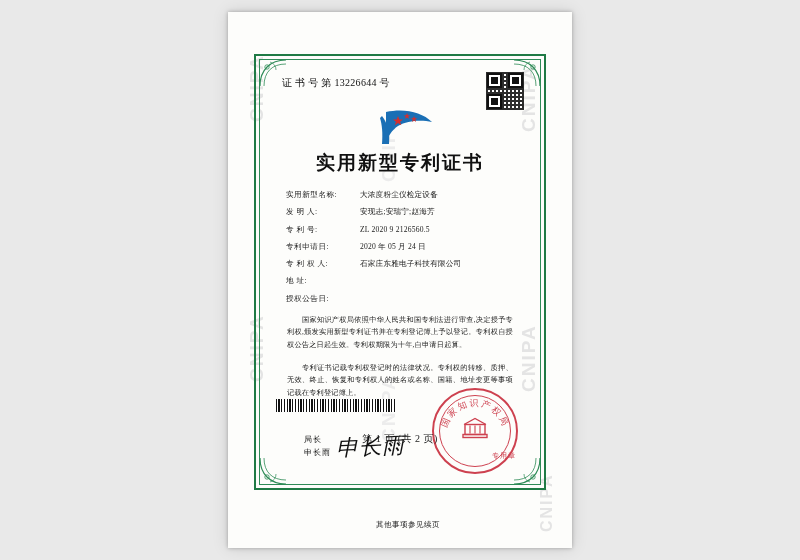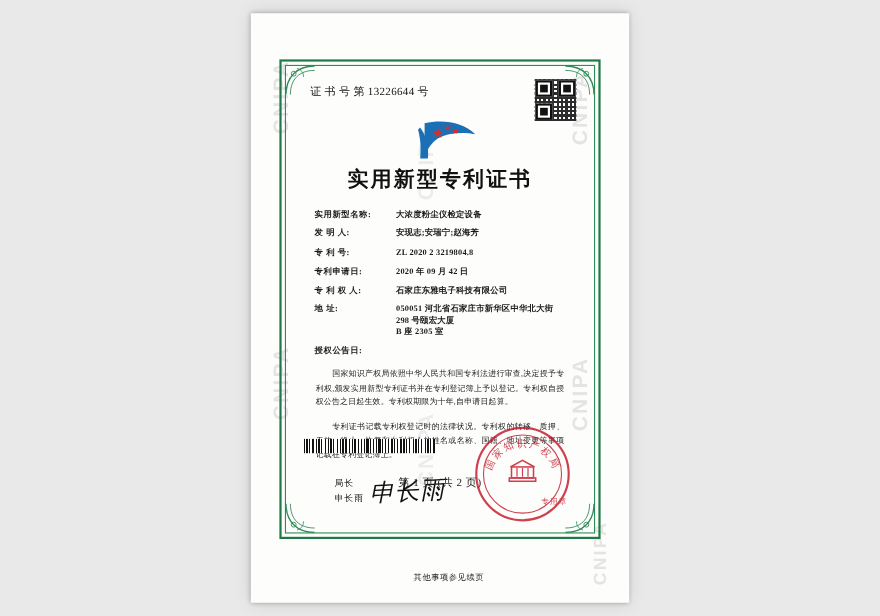--- a/index.html
+++ b/index.html
@@ -142,21 +142,20 @@
     font-size: 19px;
     font-weight: bold;
     letter-spacing: 2px;
     color: #111;
     margin: 2px 0 14px 0;
     font-family: "DejaVu Serif", serif;
   }
 
   .fields {
     margin: 10px 8px;
-    font-weight: bold;
   }
   .row {
     display: flex;
     align-items: flex-start;
     font-size: 7.6px;
     color: #1a1a1a;
     margin-bottom: 7px;
     line-height: 1.35;
   }
   .row .label {
@@ -374,36 +373,32 @@
         <div class="row">
           <div class="label">实用新型名称:</div>
           <div class="value">大浓度粉尘仪检定设备</div>
         </div>
         <div class="row">
           <div class="label spread">发 明 人:</div>
           <div class="value">安现志;安瑞宁;赵海芳</div>
         </div>
         <div class="row">
           <div class="label spread">专 利 号:</div>
-          <div class="value">ZL 2020 2 3219804.8</div>
+          <div class="value">ZL 2020 9 2126560.5</div>
         </div>
         <div class="row">
           <div class="label">专利申请日:</div>
-          <div class="value">2020 年 09 月 42 日</div>
+          <div class="value">2020 年 05 月 24 日</div>
         </div>
         <div class="row">
           <div class="label spread">专 利 权 人:</div>
           <div class="value">石家庄东雅电子科技有限公司</div>
         </div>
         <div class="row">
           <div class="label spread">地      址:</div>
-          <div class="value">
-            <span>050051  河北省石家庄市新华区中华北大街 298 号颐宏大厦</span>
-            <span class="line2">B 座 2305 室</span>
-          </div>
         </div>
         <div class="row">
           <div class="label">授权公告日:</div>
         </div>
       </div>
 
       <div class="para">国家知识产权局依照中华人民共和国专利法进行审查,决定授予专利权,颁发实用新型专利证书并在专利登记簿上予以登记。专利权自授权公告之日起生效。专利权期限为十年,自申请日起算。</div>
       <div class="para">专利证书记载专利权登记时的法律状况。专利权的转移、质押、无效、终止、恢复和专利权人的姓名或名称、国籍、地址变更等事项记载在专利登记簿上。</div>
 
       <div class="barcode"></div>

